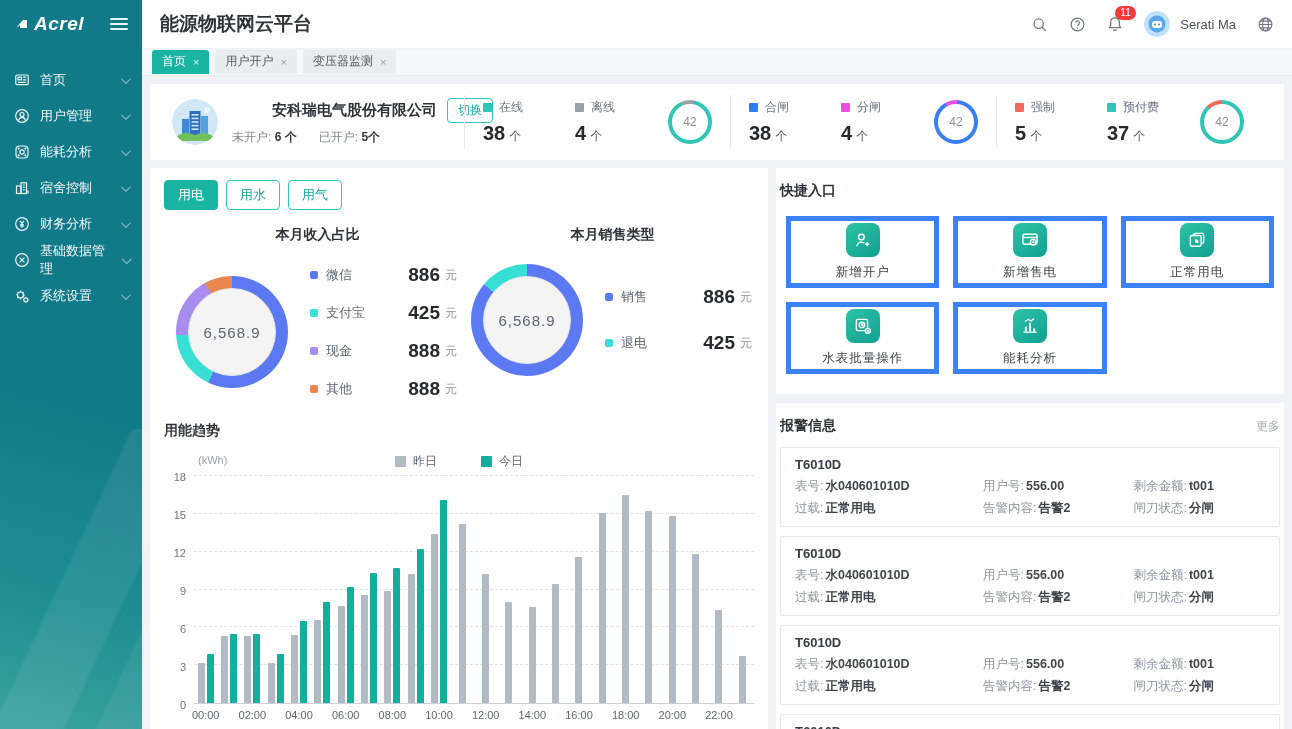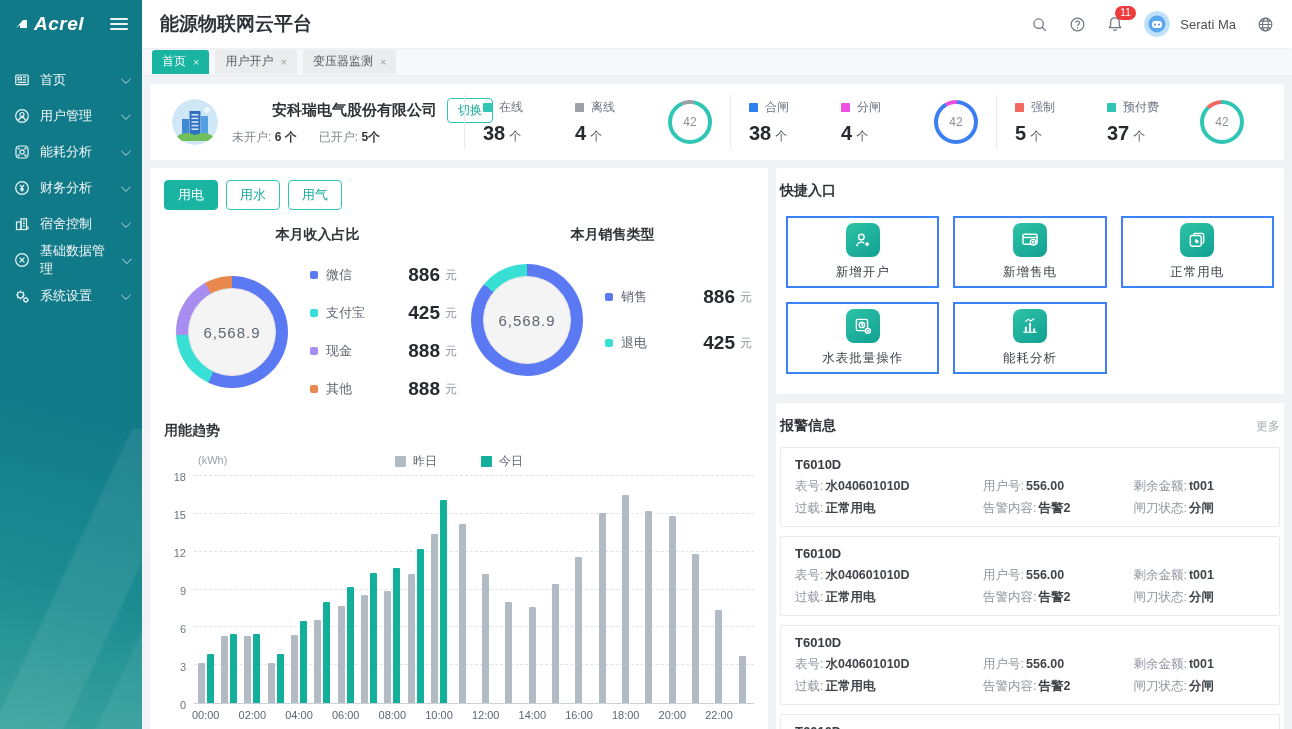--- a/index.html
+++ b/index.html
@@ -107,21 +107,21 @@
   .xlabels { position:relative; height:20px; margin-left:30px; }
   .xtick { position:absolute; top:5px; transform:translateX(-50%); font-size:11px; color:#5f6670; white-space:nowrap; }
 
   
   .right-col { width:508px; display:flex; flex-direction:column; gap:9px; }
   .panel { background:#fff; border-radius:2px; padding:14px 4px; }
   .panel-head { display:flex; align-items:center; margin-bottom:12px; }
   .panel-title { font-size:14px; font-weight:700; color:#2f3338; }
   .more-link { margin-left:auto; font-size:12px; color:#a6abb3; cursor:pointer; }
   .tiles { display:grid; grid-template-columns:repeat(3,1fr); gap:14px; padding:4px 6px 6px 6px; }
-  .tile { border:2px solid #3b82f6; height:72px; display:flex; flex-direction:column; align-items:center;
+  .tile { border:5px solid #3b82f6; height:72px; display:flex; flex-direction:column; align-items:center;
     justify-content:center; cursor:pointer; background:#fff; }
   .tile-icon { width:34px; height:34px; border-radius:8px; background:linear-gradient(145deg,#2ec3a6,#10a092);
     display:flex; align-items:center; justify-content:center; }
   .tile-label { margin-top:7px; font-size:12.5px; color:#3c4148; letter-spacing:1px; }
 
   .alarm-list { display:flex; flex-direction:column; gap:9px; }
   .alarm-item { border:1px solid #e9eaee; border-radius:2px; padding:9px 14px; cursor:pointer; background:#fff; }
   .alarm-title { font-size:13px; font-weight:700; color:#383d44; margin-bottom:6px; }
   .alarm-grid { display:grid; grid-template-columns:40% 32% 28%; row-gap:5px; }
   .af { font-size:12.5px; white-space:nowrap; }
@@ -171,33 +171,33 @@
             <circle cx="4.6" cy="4.6" r=".5" fill="#eaf4f5"></circle>
             <circle cx="11.4" cy="4.6" r=".5" fill="#eaf4f5"></circle>
             <circle cx="4.6" cy="11.4" r=".5" fill="#eaf4f5"></circle>
             <circle cx="11.4" cy="11.4" r=".5" fill="#eaf4f5"></circle>
         </svg>
         <span>能耗分析</span>
         <span class="chev"></span>
       </div>
       <div class="menu-item">
         <svg width="16" height="16" viewBox="0 0 16 16" fill="none" stroke="#eaf4f5" stroke-width="1.2">
-          <circle cx="8" cy="8" r="6.3"></circle>
-            <path d="M6 4.8l2 2.6 2-2.6M8 7.4v4M6.3 8.6h3.4M6.3 10.2h3.4"></path>
-        </svg>
-        <span>财务分析</span>
-        <span class="chev"></span>
-      </div>
-      <div class="menu-item">
-        <svg width="16" height="16" viewBox="0 0 16 16" fill="none" stroke="#eaf4f5" stroke-width="1.2">
           <rect x="2.5" y="6" width="4.5" height="7.5"></rect>
             <rect x="7" y="2.8" width="5.5" height="10.7"></rect>
             <path d="M9 5h1.8M9 7.4h1.8M9 9.8h1.8M12.5 11h1.5v2.5"></path>
         </svg>
         <span>宿舍控制</span>
+        <span class="chev"></span>
+      </div>
+      <div class="menu-item">
+        <svg width="16" height="16" viewBox="0 0 16 16" fill="none" stroke="#eaf4f5" stroke-width="1.2">
+          <circle cx="8" cy="8" r="6.3"></circle>
+            <path d="M6 4.8l2 2.6 2-2.6M8 7.4v4M6.3 8.6h3.4M6.3 10.2h3.4"></path>
+        </svg>
+        <span>财务分析</span>
         <span class="chev"></span>
       </div>
       <div class="menu-item">
         <svg width="16" height="16" viewBox="0 0 16 16" fill="none" stroke="#eaf4f5" stroke-width="1.2">
           <circle cx="8" cy="8" r="6.3"></circle>
             <path d="M5.6 5.6l4.8 4.8M10.4 5.6l-4.8 4.8"></path>
         </svg>
         <span>基础数据管理</span>
         <span class="chev"></span>
       </div>

